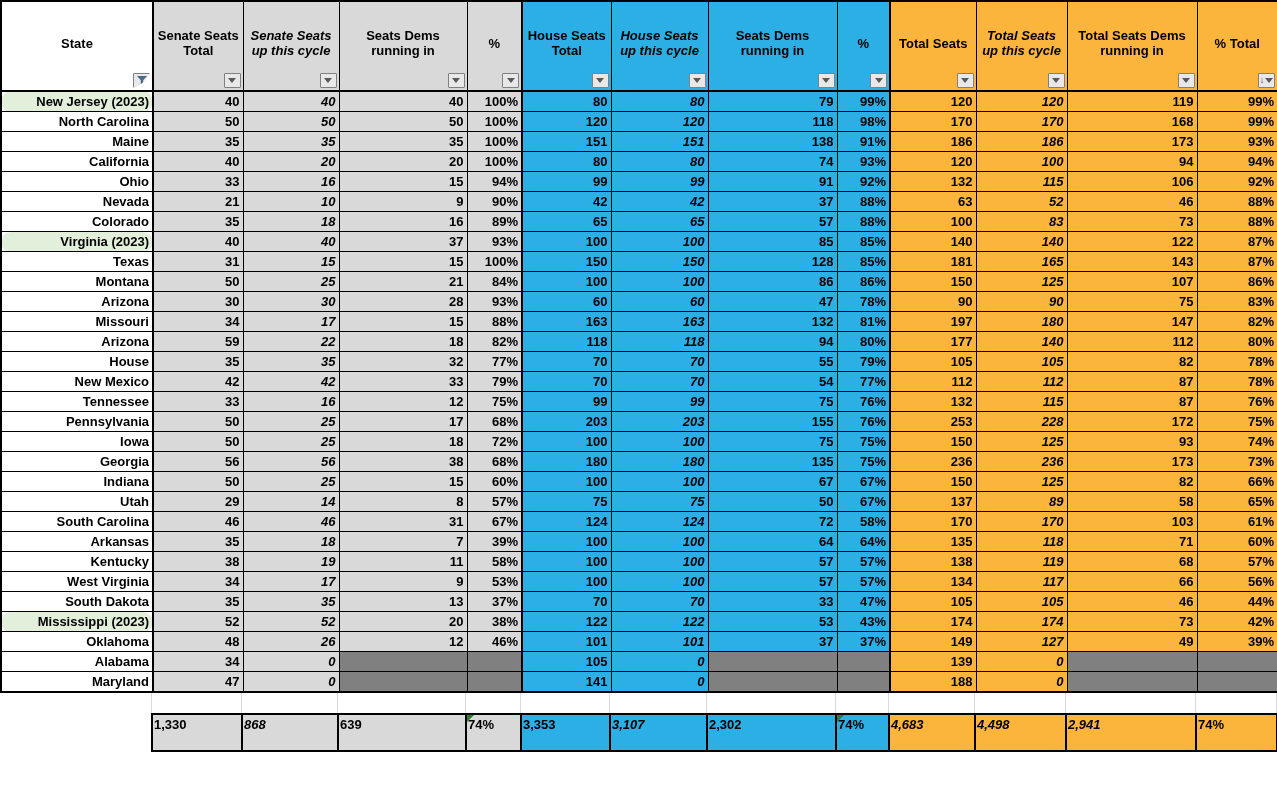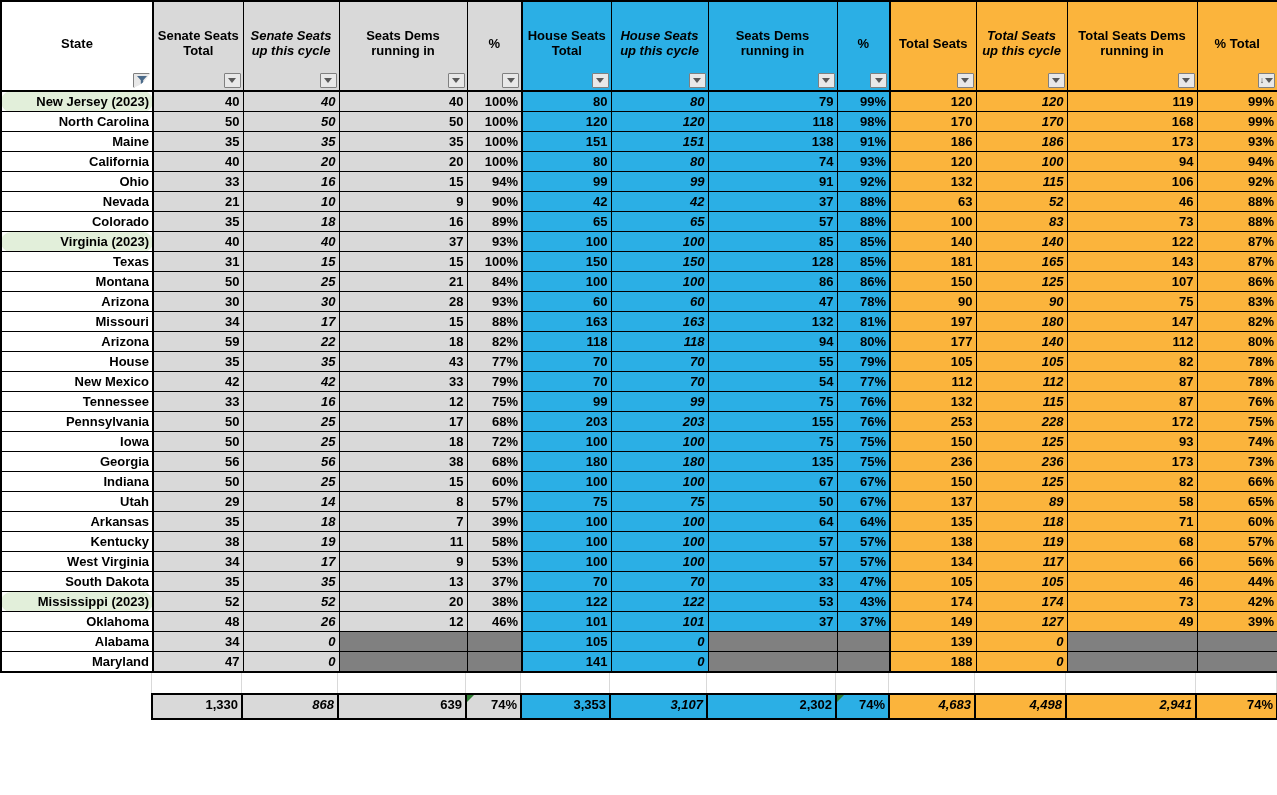--- a/index.html
+++ b/index.html
@@ -44,21 +44,21 @@
   .caret{width:0;height:0;border-left:4px solid transparent;border-right:4px solid transparent;border-top:5px solid #595959;display:inline-block;}
   .sort-arrow{font-size:9px;line-height:9px;color:#404040;font-weight:bold;}
 
   
   .spacer{display:flex;width:1277px;height:20px;background:#fff;}
   .spacer div{box-sizing:border-box;height:100%;border-right:1px solid #D9D9D9;}
 
   
   #totals-table td{
     border:2px solid #000;height:19px;line-height:19px;
-    text-align:right;padding:0 3px 4px 1px;white-space:nowrap;position:relative;margin-left:13px;
+    padding:0 3px 16px 1px;white-space:nowrap;position:relative;margin-left:13px;
   }
   #totals-table td.blank{border:none;background:#fff;}
   .flag::before{
     content:"";position:absolute;left:0;top:0;width:0;height:0;
     border-top:7px solid #2E7D32;border-right:7px solid transparent;
   }
 </style>
 </head>
 <body>
 
@@ -318,21 +318,21 @@
           <td class="s-hou">80%</td>
           <td class="s-tot b2l">177</td>
           <td class="s-tot it">140</td>
           <td class="s-tot">112</td>
           <td class="s-tot">80%</td>
         </tr>
         <tr>
           <td class="s-state">House</td>
           <td class="s-sen b2l">35</td>
           <td class="s-sen it">35</td>
-          <td class="s-sen">43</td>
+          <td class="s-sen">32</td>
           <td class="s-sen">77%</td>
           <td class="s-hou b2l">70</td>
           <td class="s-hou it">70</td>
           <td class="s-hou">55</td>
           <td class="s-hou">79%</td>
           <td class="s-tot b2l">105</td>
           <td class="s-tot it">105</td>
           <td class="s-tot">82</td>
           <td class="s-tot">78%</td>
         </tr>
@@ -433,20 +433,35 @@
           <td class="s-sen">8</td>
           <td class="s-sen">57%</td>
           <td class="s-hou b2l">75</td>
           <td class="s-hou it">75</td>
           <td class="s-hou">50</td>
           <td class="s-hou">67%</td>
           <td class="s-tot b2l">137</td>
           <td class="s-tot it">89</td>
           <td class="s-tot">58</td>
           <td class="s-tot">65%</td>
+        </tr>
+        <tr>
+          <td class="s-state">South Carolina</td>
+          <td class="s-sen b2l">46</td>
+          <td class="s-sen it">46</td>
+          <td class="s-sen">31</td>
+          <td class="s-sen">67%</td>
+          <td class="s-hou b2l">124</td>
+          <td class="s-hou it">124</td>
+          <td class="s-hou">72</td>
+          <td class="s-hou">58%</td>
+          <td class="s-tot b2l">170</td>
+          <td class="s-tot it">170</td>
+          <td class="s-tot">103</td>
+          <td class="s-tot">61%</td>
         </tr>
         <tr>
           <td class="s-state">Arkansas</td>
           <td class="s-sen b2l">35</td>
           <td class="s-sen it">18</td>
           <td class="s-sen">7</td>
           <td class="s-sen">39%</td>
           <td class="s-hou b2l">100</td>
           <td class="s-hou it">100</td>
           <td class="s-hou">64</td>

